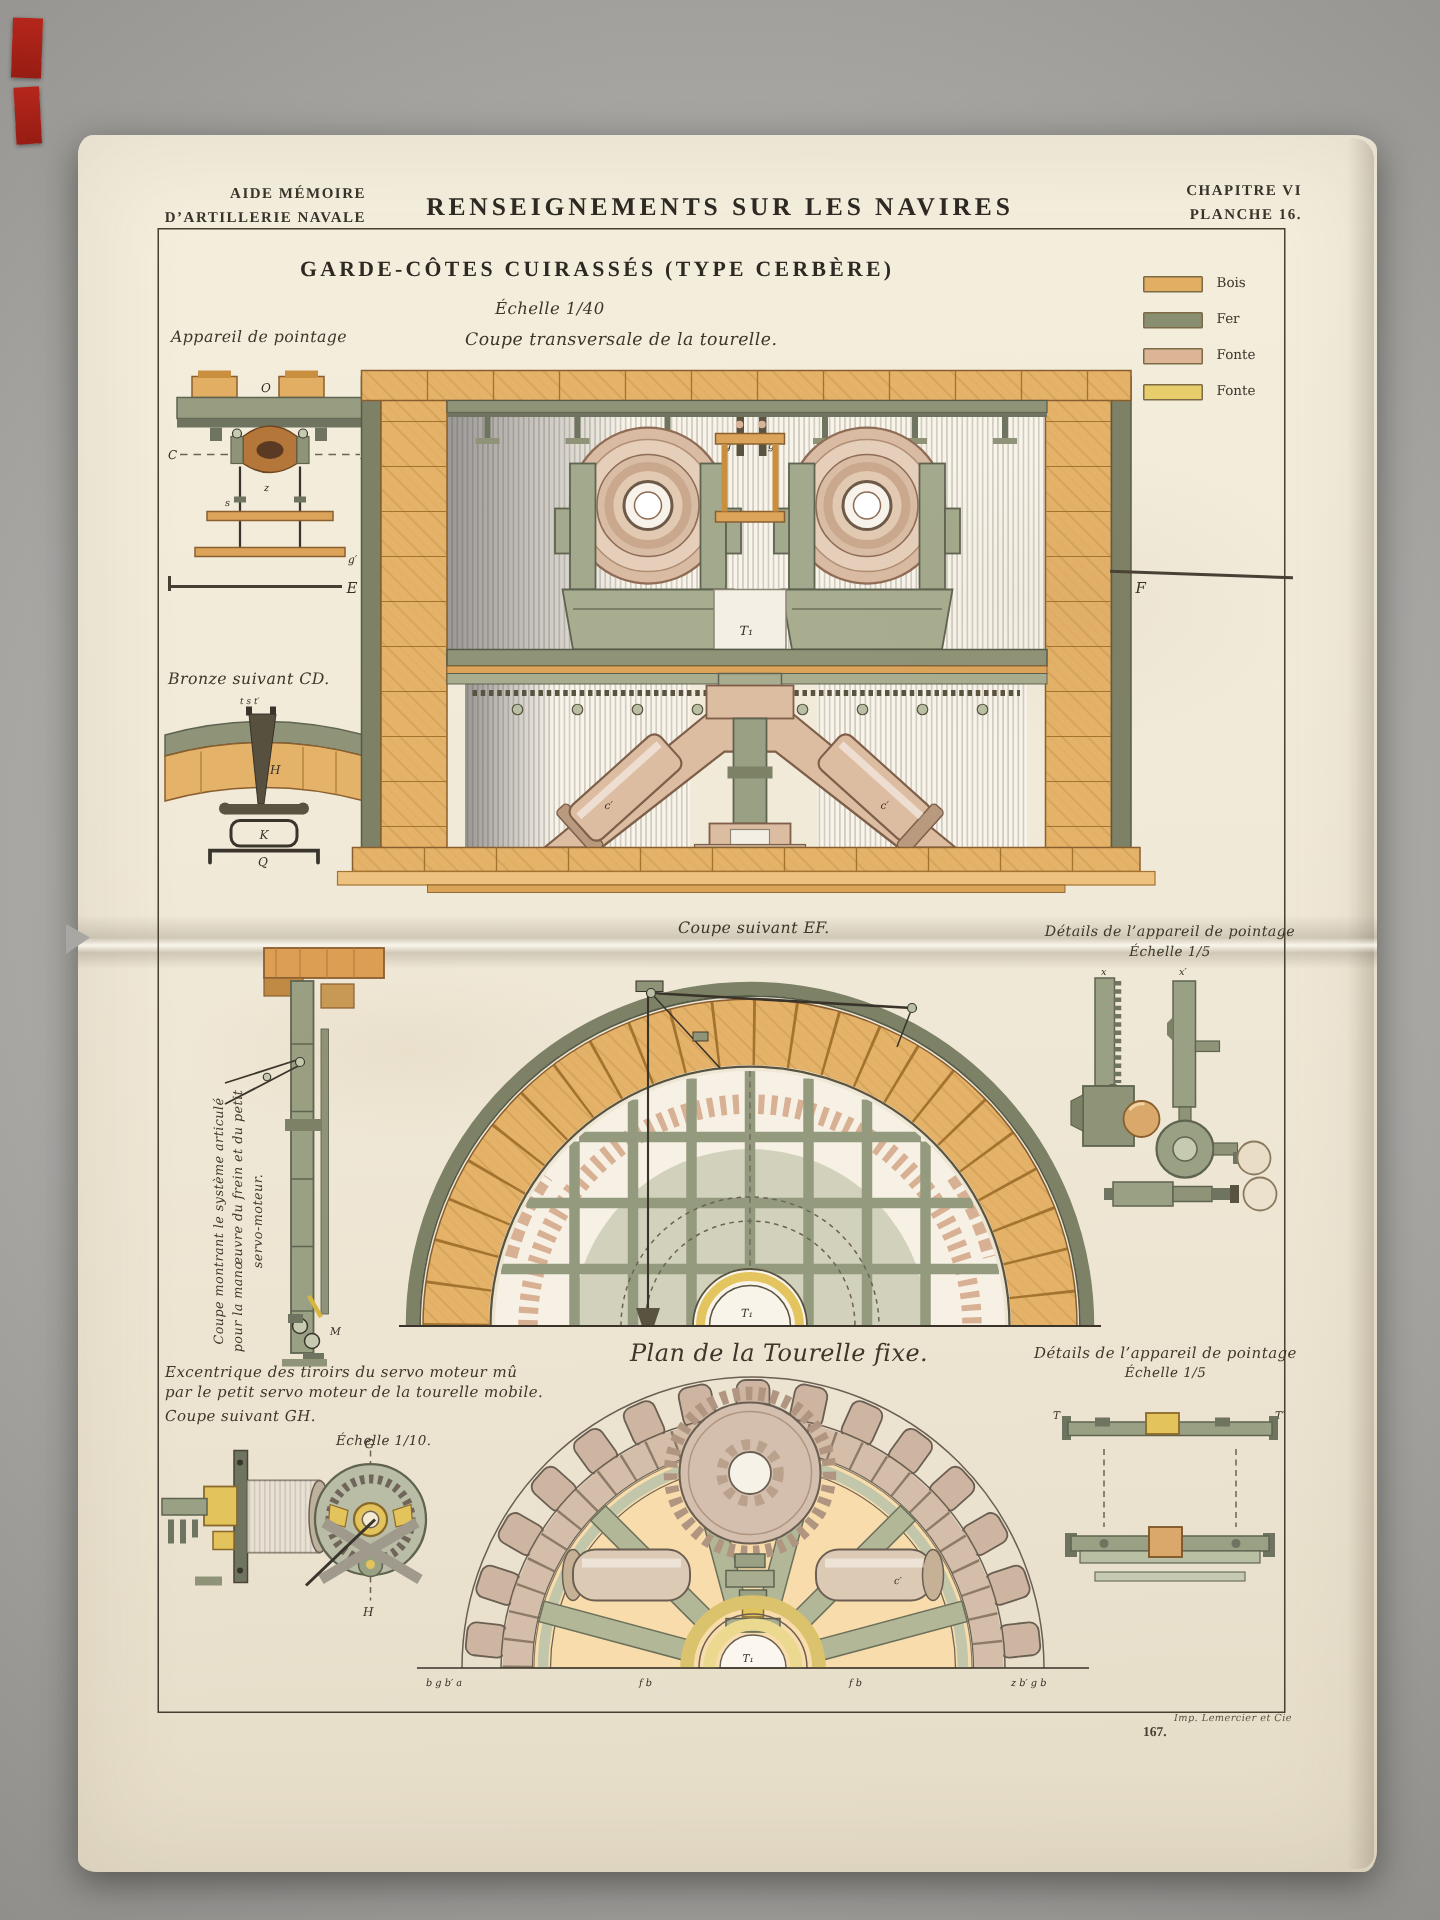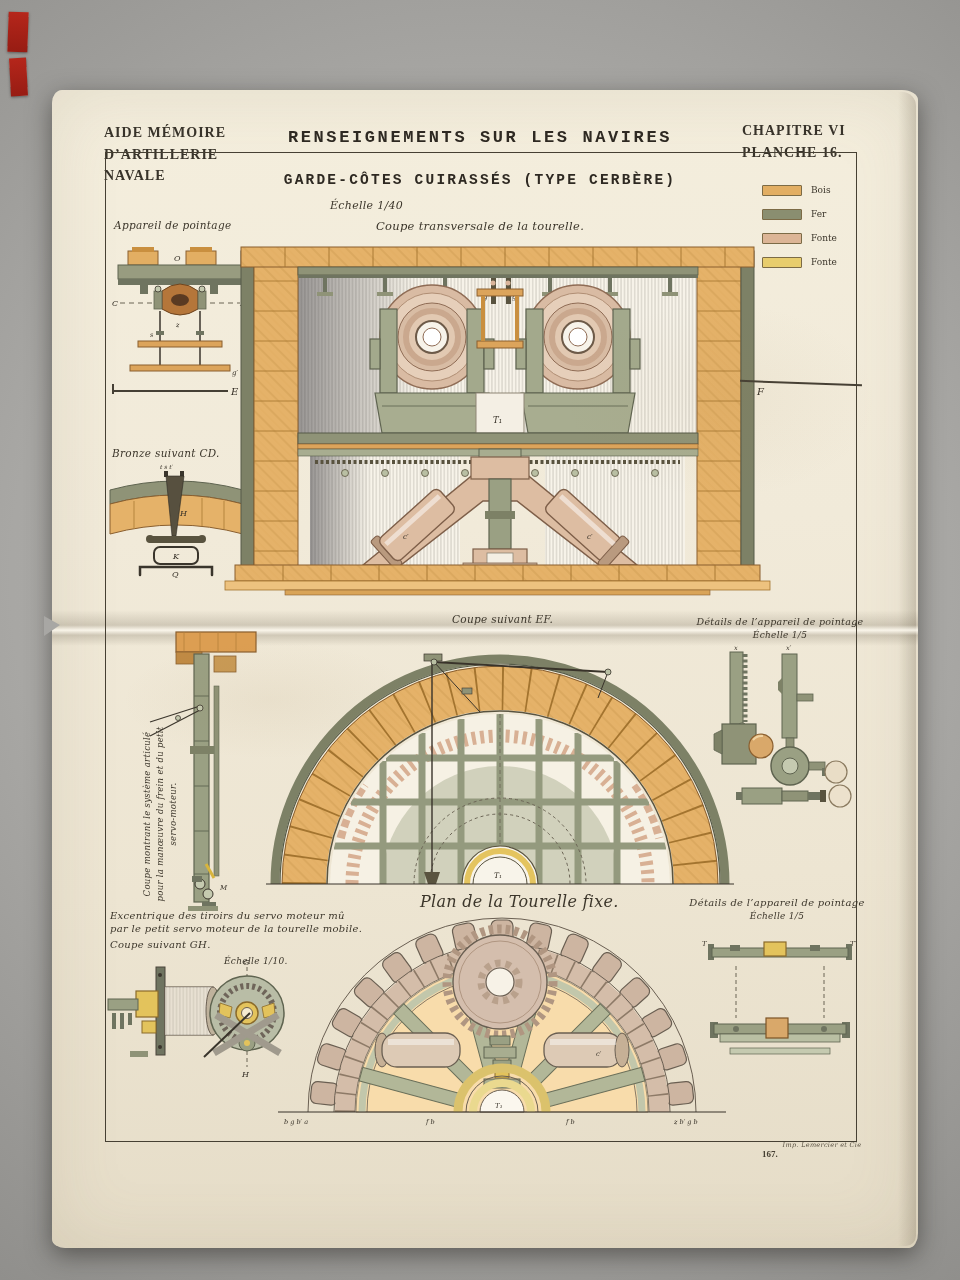--- a/index.html
+++ b/index.html
@@ -16,23 +16,23 @@
     box-shadow:0 7px 24px rgba(28,26,22,.5), inset 0 0 70px rgba(122,106,78,.14);
   }
   .paper-edge{left:898px;top:92px;width:18px;height:1154px;
     background:linear-gradient(90deg,rgba(90,78,58,0),rgba(90,78,58,.22));border-radius:0 14px 10px 0}
   .fold{left:52px;top:610px;width:866px;height:36px;
     background:linear-gradient(180deg,rgba(82,72,55,0) 0%,rgba(82,72,55,.2) 42%,rgba(252,248,238,.85) 56%,rgba(82,72,55,.2) 70%,rgba(82,72,55,0) 100%);}
   .notch{left:44px;top:616px;width:16px;height:20px;background:#a8a7a4;
     clip-path:polygon(0 0,100% 45%,0 100%);}
   .red-mark{background:linear-gradient(180deg,#b5261b,#971c13);box-shadow:0 1px 3px rgba(0,0,0,.4)}
   .plate-frame{left:105px;top:152px;width:750px;height:988px;border:1.4px solid #464033;}
-  .stencil{font-family:Liberation Mono, monospace;font-weight:bold;color:#2e2922}
+  .stencil{font-family:Liberation Serif, serif;font-weight:bold;color:#2e2922}
   .cap{font-family:"DejaVu Serif",serif;font-style:italic;color:#3c362b;letter-spacing:.3px}
-  .hdr{font-size:14px;font-weight:bold;letter-spacing:1px;text-align:left;line-height:1.55;color:#38332a}
+  .hdr{font-size:10px;font-weight:bold;letter-spacing:1px;text-align:right;line-height:1.55;color:#38332a}
   .lg-row{margin-bottom:6px;white-space:nowrap}
   .sw{display:inline-block;width:38px;height:9px;border:1px solid #7c6b46;vertical-align:middle;margin-right:9px;border-radius:1px}
   .lg-lb{font-family:"DejaVu Serif",serif;font-size:9px;color:#3c362b;vertical-align:middle}
   svg{overflow:visible}
   svg text{font-family:"DejaVu Serif",serif;font-style:italic;fill:#352f26}
   .stain{border-radius:50%;pointer-events:none}
 </style>
 </head>
 <body>
 
@@ -49,23 +49,23 @@
   <div>D’ARTILLERIE NAVALE</div>
 </div>
 <div class="abs stencil" style="left:230px;top:128px;width:500px;text-align:center;font-size:17px;letter-spacing:2.6px">RENSEIGNEMENTS SUR LES NAVIRES</div>
 <div class="abs hdr" style="left:742px;top:120px;width:126px">
   <div>CHAPITRE VI</div>
   <div>PLANCHE 16.</div>
 </div>
 
 <div class="abs plate-frame"></div>
 
-<div class="abs stencil" style="left:200px;top:172px;width:560px;text-align:center;font-size:14.5px;letter-spacing:2.2px">GARDE-CÔTES CUIRASSÉS (TYPE CERBÈRE)</div>
+<div class="abs stencil" style="left:200px;top:172px;width:560px;font-size:14.5px;letter-spacing:2.2px">GARDE-CÔTES CUIRASSÉS (TYPE CERBÈRE)</div>
 <div class="abs cap" style="left:330px;top:199px;width:300px;text-align:left;font-size:11px">Échelle 1/40</div>
-<div class="abs cap" style="left:310px;top:219px;width:340px;text-align:center;font-size:11.5px">Coupe transversale de la tourelle.</div>
+<div class="abs cap" style="left:310px;top:219px;width:340px;font-size:11.5px">Coupe transversale de la tourelle.</div>
 
 <div class="abs" style="left:762px;top:180px;width:92px">
     <div class="lg-row"><span class="sw" style="background: rgb(226, 174, 99);"></span><span class="lg-lb">Bois</span></div>
     <div class="lg-row"><span class="sw" style="background: rgb(138, 142, 112);"></span><span class="lg-lb">Fer</span></div>
     <div class="lg-row"><span class="sw" style="background: rgb(220, 181, 150);"></span><span class="lg-lb">Fonte</span></div>
     <div class="lg-row"><span class="sw" style="background: rgb(232, 205, 109);"></span><span class="lg-lb">Fonte</span></div>
   </div>
 
 <div class="abs cap" style="left:114px;top:219px;font-size:10.5px">Appareil de pointage</div>
 <div class="abs cap" style="left:112px;top:447px;font-size:10.5px">Bronze suivant CD.</div>

